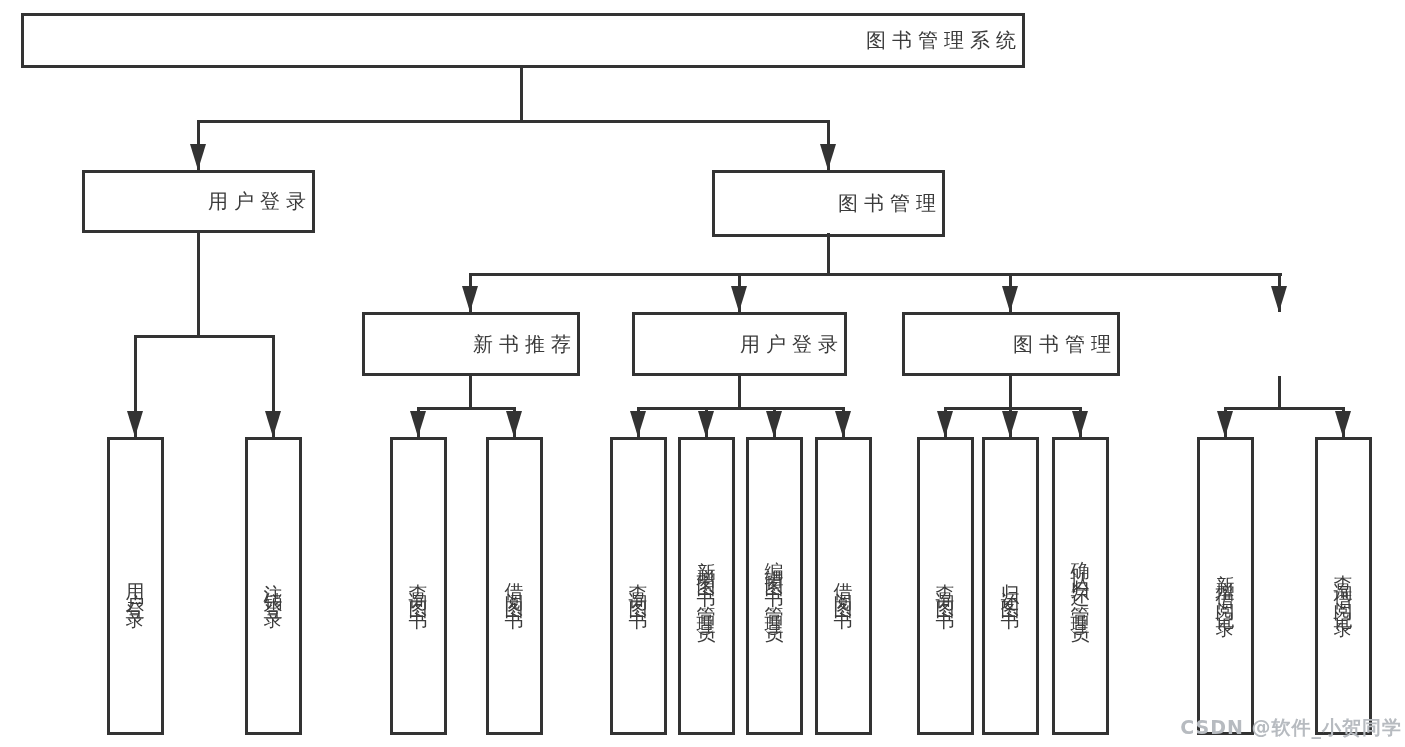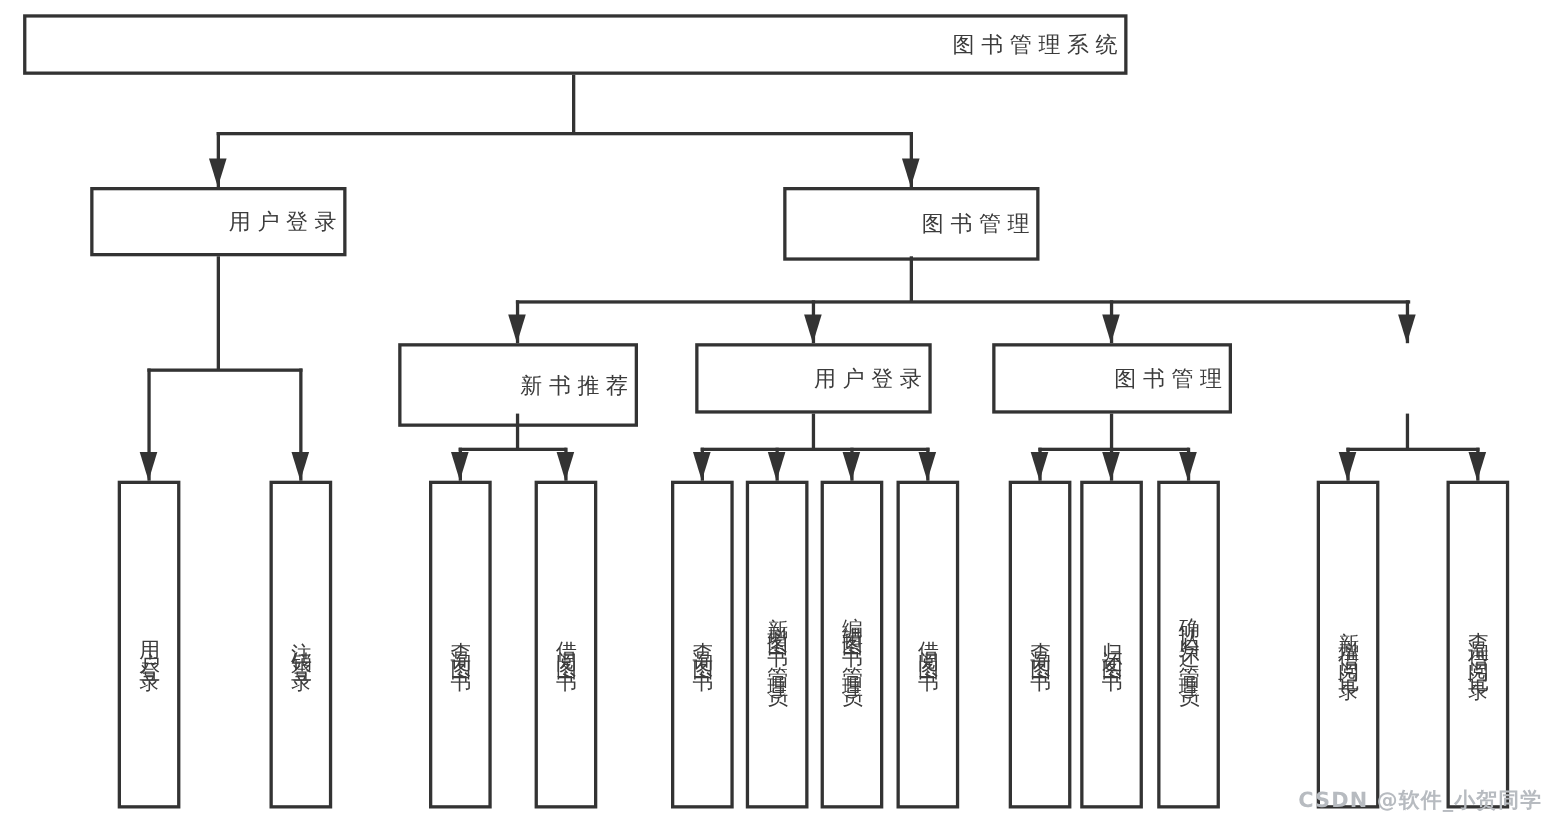--- a/index.html
+++ b/index.html
@@ -44,21 +44,21 @@
     <span>图书管理系统</span>
   </div>
 
   <div class="hbox" style="left:82px;top:170px;width:233px;height:63px">
     <span>用户登录</span>
   </div>
   <div class="hbox" style="left:712px;top:170px;width:233px;height:67px">
     <span>图书管理</span>
   </div>
 
-  <div class="hbox" style="left:362px;top:312px;width:218px;height:76px">
+  <div class="hbox" style="left:362px;top:312px;width:218px;height:64px">
     <span>新书推荐</span>
   </div>
   <div class="hbox" style="left:632px;top:312px;width:215px;height:64px">
     <span>用户登录</span>
   </div>
   <div class="hbox" style="left:902px;top:312px;width:218px;height:64px">
     <span>图书管理</span>
   </div>
 
   <div class="vbox" style="left:107px">

